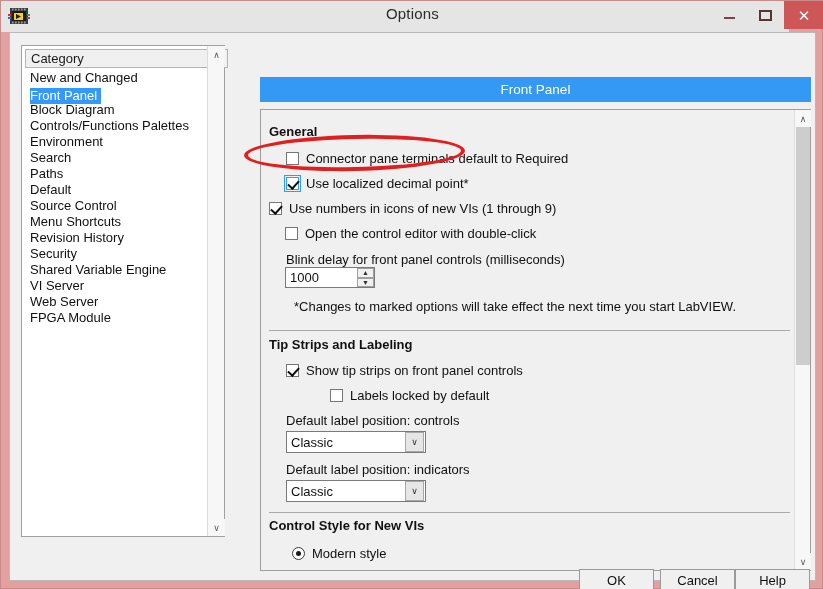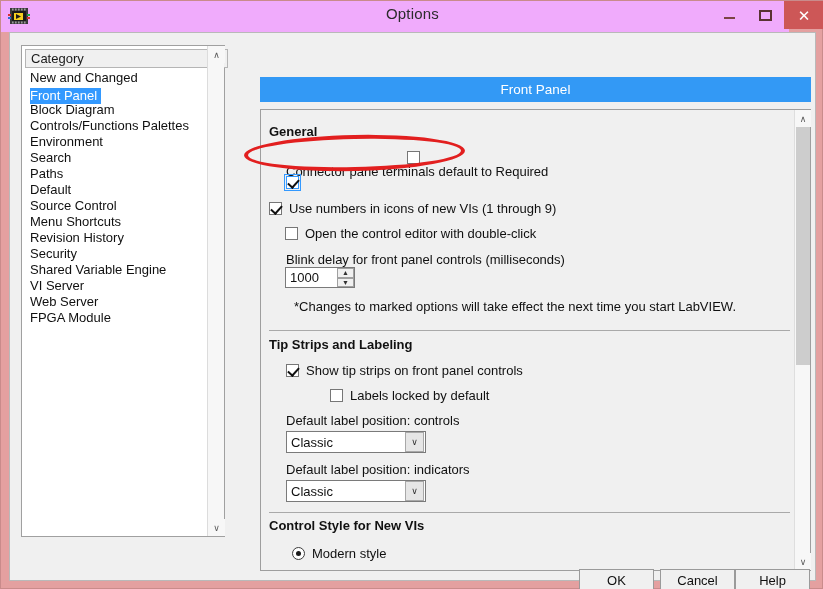--- a/index.html
+++ b/index.html
@@ -16,21 +16,21 @@
     position: absolute; left: 0; top: 0;
     width: 823px; height: 589px;
     background: #e4a0a0;
     border: 1px solid #c98b8b;
   }
 
   
   #titlebar {
     position: absolute; left: 0; top: 0;
     width: 788px; height: 31px;
-    background: #f0abfc;
+    background: #e5e5e5;
   }
   #app-icon {
     position: absolute; left: 7px; top: 4px;
     width: 22px; height: 22px;
   }
   #title-text {
     position: absolute; left: 0; top: 4px;
     width: 823px; text-align: center;
     font-size: 15px; color: #2b2b2b;
     letter-spacing: .2px;
@@ -169,21 +169,21 @@
     font-size: 13px; color: #101010; white-space: nowrap;
   }
   .note-text {
     position: absolute;
     font-size: 13px; color: #101010; white-space: nowrap;
   }
 
   
   #spinner {
     position: absolute; left: 275px; top: 234px;
-    width: 70px; height: 21px;
+    width: 90px; height: 21px;
     background: #ffffff;
     border: 1px solid #7a7a7a;
     display: flex; align-items: center;
   }
   #spinner-value {
     font-size: 13px; color: #101010; padding-left: 4px; flex: 1;
   }
   #spinner-btns {
     width: 17px; height: 19px; margin-right: 0px;
     display: flex; flex-direction: column;
@@ -331,27 +331,28 @@
 
     <div id="front-panel-banner">
       <span>Front Panel</span>
     </div>
 
     <div id="content-panel">
       <div id="content-inner">
 
         <div class="section-title" style="left:8px; top:14px;">General</div>
 
-        <div class="opt-row" style="left:25px; top:41px;flex-direction:column;">
+        <div class="opt-row" style="left:25px; top:41px;">
           <span class="cb"></span>
           <span>Connector pane terminals default to Required</span>
         </div>
 
         <div class="opt-row" style="left:25px; top:66px;">
           <span class="cb checked focus"></span>
+          <span>Use localized decimal point*</span>
         </div>
 
         <div class="opt-row" style="left:8px; top:91px;text-align:right;">
           <span class="cb checked"></span>
           <span>Use numbers in icons of new VIs (1 through 9)</span>
         </div>
 
         <div class="opt-row" style="left:24px; top:116px;">
           <span class="cb"></span>
           <span>Open the control editor with double-click</span>

